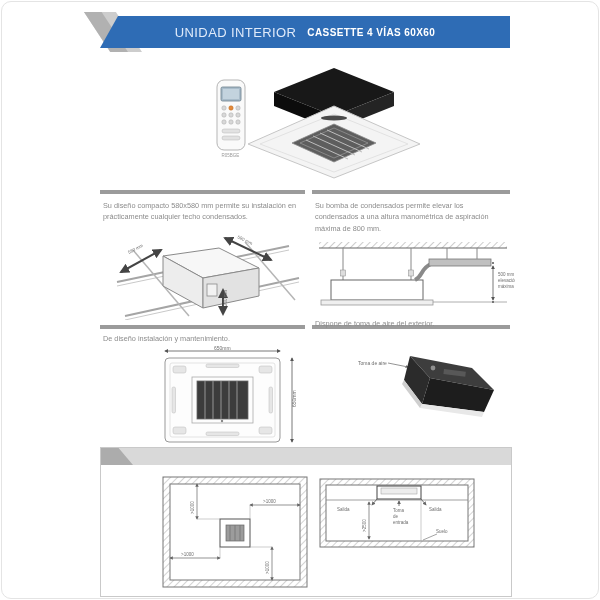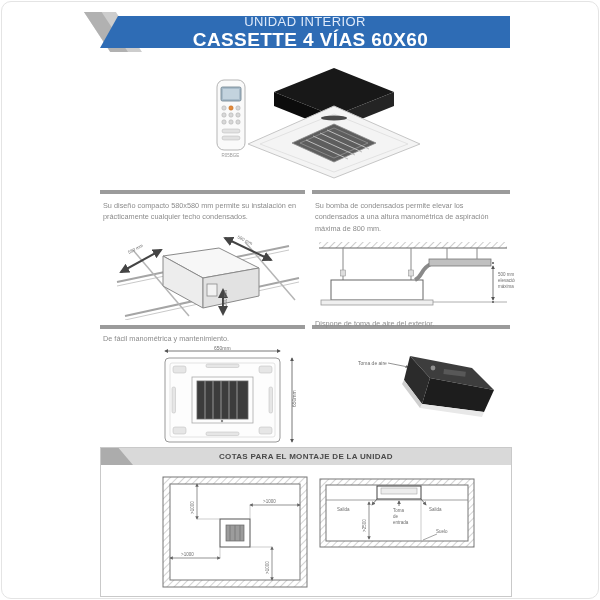--- a/index.html
+++ b/index.html
@@ -6,23 +6,23 @@
   body{width:600px;height:600px;position:relative;font-family:"Liberation Sans",sans-serif;overflow:hidden;}
   .frame{position:absolute;left:1px;top:1px;right:1px;bottom:1px;border:1px solid #e4e4e4;border-radius:10px;pointer-events:none;}
 
   
   .chev-light{position:absolute;left:84px;top:12px;width:58px;height:40px;background:#cdcdcd;
     clip-path:polygon(0 0,55% 0,100% 100%,45% 100%);}
   .chev-dark{position:absolute;left:84px;top:12px;width:44px;height:40px;background:#b1b1b1;
     clip-path:polygon(0 0,40% 0,100% 100%,60% 100%);}
   .header-bar{position:absolute;left:100px;top:16px;width:410px;height:32px;background:#2e6cb5;
     clip-path:polygon(18px 0,100% 0,100% 100%,0 100%);
-    display:flex;align-items:center;justify-content:center;flex-direction:column;}
+    display:flex;align-items:center;justify-content:center;}
   .header-bar .t-reg{color:#dfeafa;font-size:13px;letter-spacing:.4px;}
-  .header-bar .t-bold{color:#ffffff;font-size:19px;font-weight:bold;letter-spacing:.4px;margin-left:11px;}
+  .header-bar .t-bold{color:#ffffff;font-size:10px;font-weight:bold;letter-spacing:.4px;margin-left:11px;}
 
   .caption{position:absolute;font-size:4.5px;color:#9a9a9a;text-align:center;}
 
   .divider{position:absolute;height:4px;background:#9b9b9b;}
   .feat-text{position:absolute;font-size:7.3px;color:#8c8c8c;line-height:1.55;}
 
   
   .cotas-box{position:absolute;left:100px;top:447px;width:410px;height:148px;border:1px solid #c9c9c9;background:#fff;}
   .cotas-head{position:absolute;left:0;top:0;width:410px;height:17px;background:#d9d9d9;
     display:flex;align-items:center;justify-content:center;}
@@ -145,21 +145,21 @@
 
   <line x1="178" y1="26" x2="178" y2="60" stroke="#555" stroke-width="0.8" marker-start="url(#arB)" marker-end="url(#arB)"></line>
   <circle cx="178" cy="23" r="1" fill="#555"></circle>
   <circle cx="178" cy="62" r="1" fill="#555"></circle>
   <text class="dimtxt-sm" x="183" y="36">500 mm</text>
   <text class="dimtxt-sm" x="183" y="42">elevación</text>
   <text class="dimtxt-sm" x="183" y="48">máxima</text>
 </svg>
 
 <div class="divider" style="left:100px;top:325px;width:205px"></div>
-<div class="feat-text" style="left:103px;top:333px;width:198px">De fácil manométrica y mantenimiento.</div>
+<div class="feat-text" style="left:103px;top:333px;width:198px">De diseño instalación y mantenimiento.</div>
 <svg style="left:140px;top:345px" width="165" height="100" viewBox="0 0 165 100">
   <defs>
     <marker id="arC" viewBox="0 0 10 10" refX="8" refY="5" markerWidth="5" markerHeight="5" orient="auto-start-reverse">
       <path d="M0,0L10,5L0,10z" fill="#555"></path>
     </marker>
   </defs>
 
   <line x1="25" y1="6" x2="140" y2="6" stroke="#555" stroke-width="0.8" marker-start="url(#arC)" marker-end="url(#arC)"></line>
   <text class="dimtxt" x="74" y="4.5">650mm</text>
 
@@ -205,21 +205,20 @@
   <polygon points="98,36 162,48 152,70 90,62" fill="#1d1d1d"></polygon>
   <polygon points="90,62 152,70 150,75 88,66" fill="#e8e8e8"></polygon>
   <polygon points="72,38 90,62 88,66 70,42" fill="#cfcfcf"></polygon>
   <circle cx="101" cy="26" r="2.4" fill="#8f8f8f"></circle>
   <rect x="112" y="27" width="22" height="5" transform="rotate(7 112 27)" fill="#585858"></rect>
 </svg>
 
 <div class="cotas-box">
   <div class="cotas-head">
     <div class="cotas-chev"></div>
-    <span class="cotas-title">COTAS PARA EL MONTAJE DE LA UNIDAD</span>
   </div>
 
   <svg style="left:58px;top:26px" width="152" height="116" viewBox="0 0 152 116">
     <defs>
       <pattern id="h5" width="5" height="5" patternUnits="userSpaceOnUse" patternTransform="rotate(45)">
         <line x1="0" y1="0" x2="0" y2="5" stroke="#a8a8a8" stroke-width="1"></line>
       </pattern>
       <marker id="arE" viewBox="0 0 10 10" refX="8" refY="5" markerWidth="5" markerHeight="5" orient="auto-start-reverse">
         <path d="M0,0L10,5L0,10z" fill="#666"></path>
       </marker>

